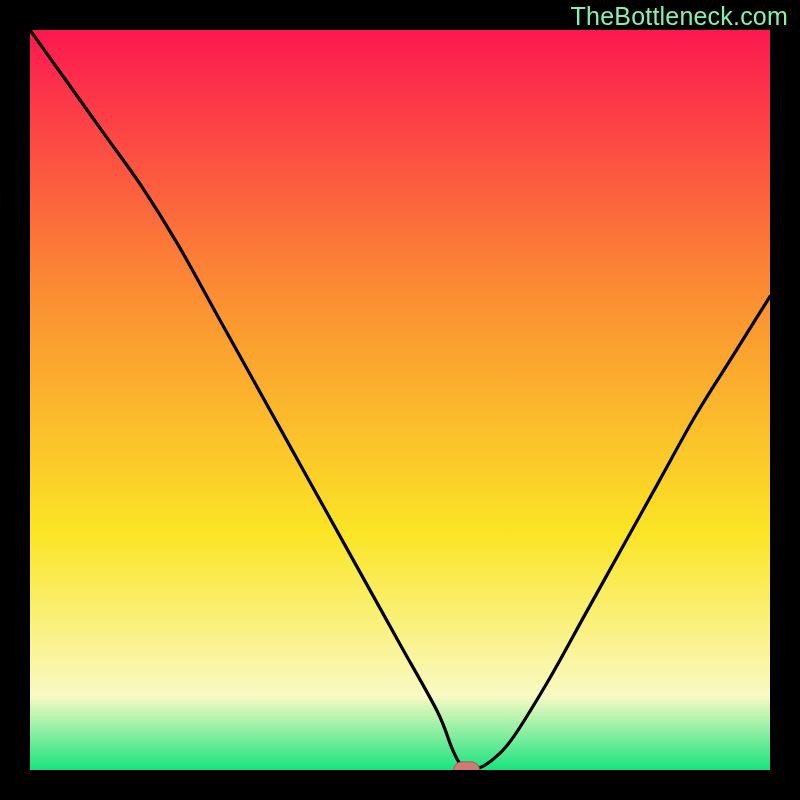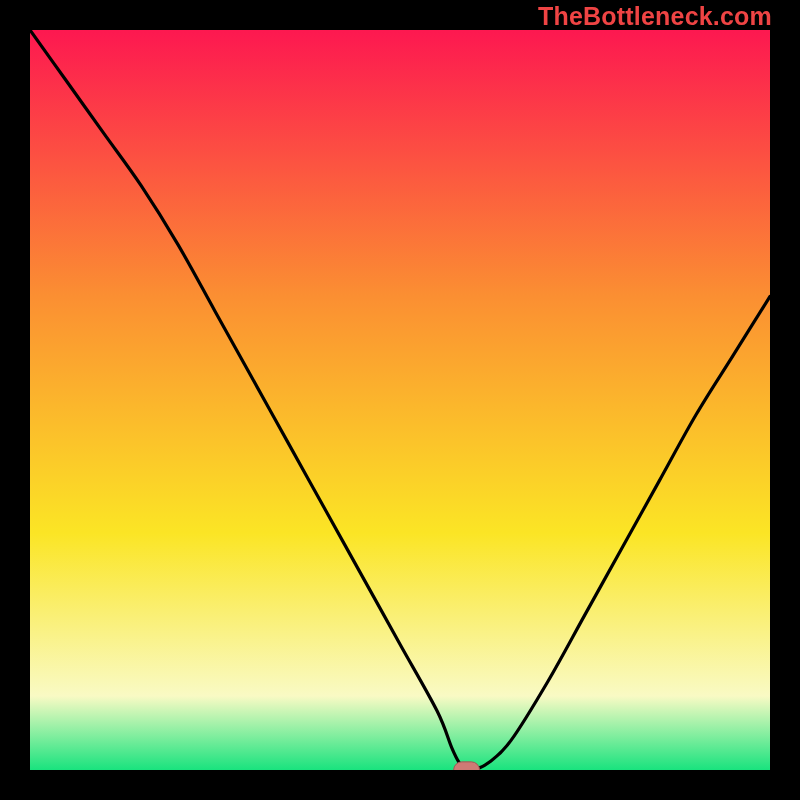--- a/index.html
+++ b/index.html
@@ -12,25 +12,25 @@
   }
   .canvas {
     position: relative;
     width: 800px;
     height: 800px;
     background: #000;
   }
   .watermark {
     position: absolute;
     top: 2px;
-    right: 28px;
+    right: 12px;
     font-family: Arial, Helvetica, sans-serif;
     font-size: 25px;
-    font-weight: 700;
-    color: #ef4444;
+    font-weight: 400;
+    color: #86efac;
     letter-spacing: 0.2px;
   }
   .plot-wrap {
     position: absolute;
     left: 30px;
     top: 30px;
     width: 740px;
     height: 740px;
   }
   svg.plot {

